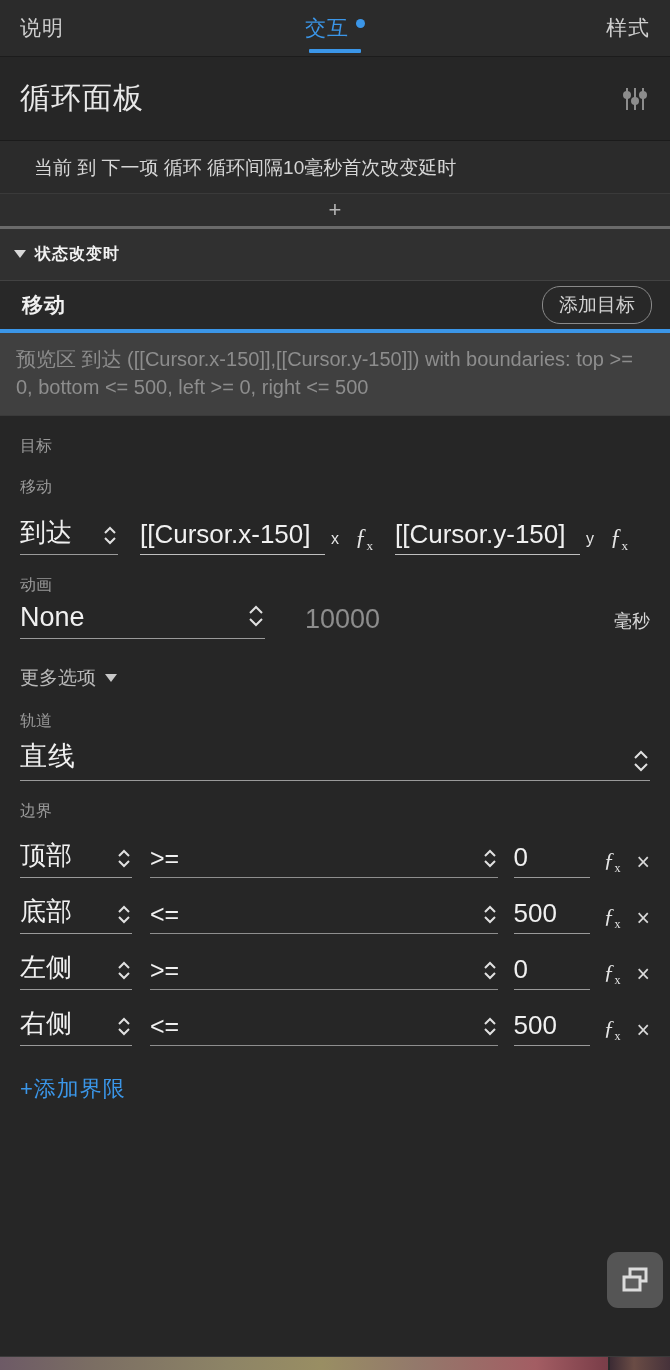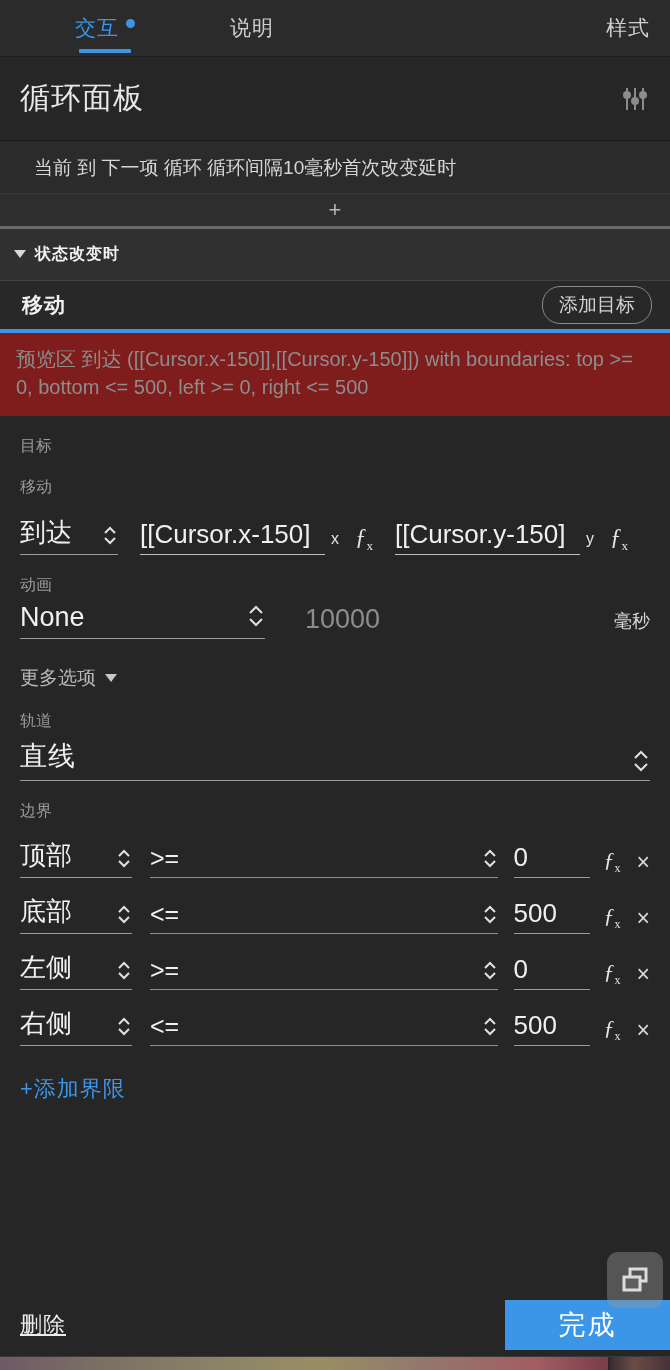--- a/index.html
+++ b/index.html
@@ -77,21 +77,21 @@
   }
   .action-header .atitle { color: #f0f0f0; font-size: 21px; font-weight: bold; flex: 1; letter-spacing: 1px; }
   .addtarget-btn {
     border: 1px solid #8a8a8a; border-radius: 18px;
     color: #d2d2d2; font-size: 19px;
     padding: 5px 16px; background: transparent;
   }
 
   .desc-block {
     border-top: 4px solid #3b96e8;
-    background: #7f1d1d;
+    background: #404040;
     padding: 12px 16px 14px 16px;
     color: #8d8d8d; font-size: 20px; line-height: 1.42;
     border-bottom: 1px solid #3a3a3a;
   }
 
   
   .form { padding: 0 20px; background: #262626; }
   .fieldlabel { color: #9a9a9a; font-size: 16px; margin-top: 20px; margin-bottom: 6px; }
 
   .select-line {
@@ -205,27 +205,27 @@
     background: linear-gradient(90deg,#3c2b34 0%,#6a4c45 40%,#46323a 100%);
     border-left: 2px solid #2a2a2a;
   }
 </style>
 </head>
 <body>
 
 <div class="app">
 
   <div class="tabbar">
+    <div class="tab left">
+      <span class="tablabel">说明</span>
+    </div>
     <div class="tab active">
       <span class="tablabel">交互</span>
       <span class="dot"></span>
       <span class="underline"></span>
-    </div>
-    <div class="tab left">
-      <span class="tablabel">说明</span>
     </div>
     <div class="tab right">
       <span class="tablabel">样式</span>
     </div>
   </div>
 
   <div class="paneltitle">
     <span class="ptext">循环面板</span>
     <span class="sliders-icon">
       <svg width="30" height="26" viewBox="0 0 30 26">
@@ -414,24 +414,20 @@
       <div class="b-val">
         <span class="value">500</span>
       </div>
       <span class="b-fx">ƒ<sub>x</sub></span>
       <span class="b-x">×</span>
     </div>
 
     <div class="addlimit">+添加界限</div>
   </div>
 
-  <div class="bottombar">
-    <span class="delete-link">删除</span>
-    <div class="done-btn">完成</div>
-  </div>
 
   <div class="float-overlay">
     <svg width="30" height="30" viewBox="0 0 30 30">
       <rect x="10" y="4" width="16" height="12" fill="none" stroke="#dcdcdc" stroke-width="3"></rect>
       <rect x="4" y="12" width="16" height="13" fill="#5e5e5e" stroke="#dcdcdc" stroke-width="3"></rect>
     </svg>
   </div>
 
   <div class="bottom-strip">
     <div class="tabcorner"></div>

